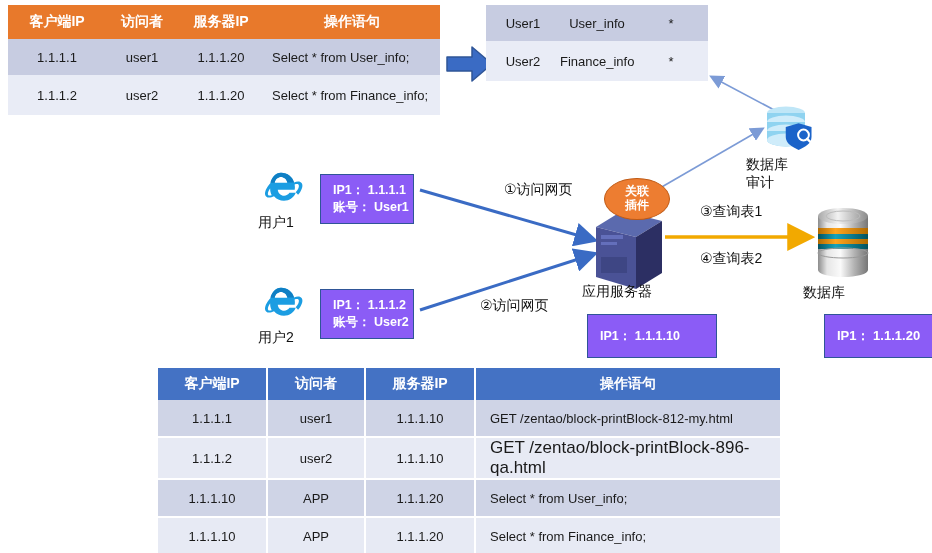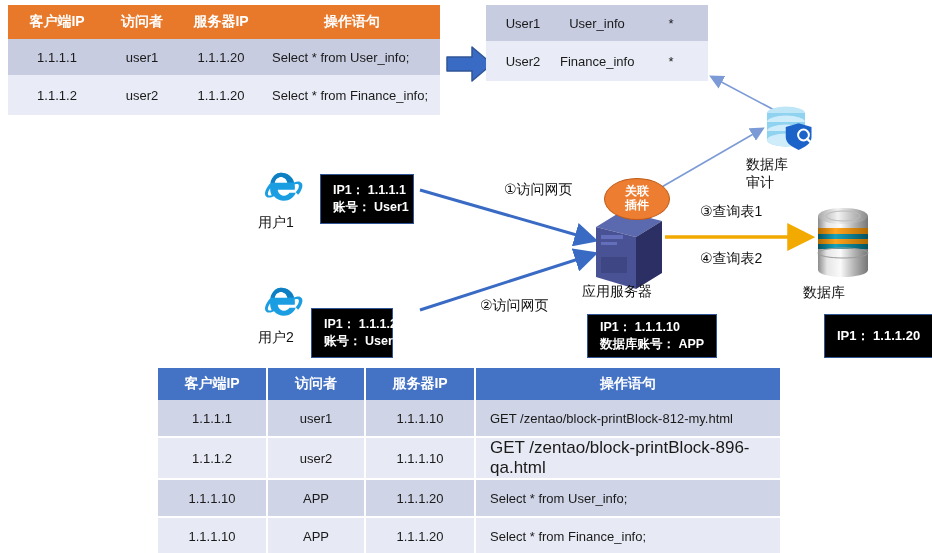--- a/index.html
+++ b/index.html
@@ -31,21 +31,21 @@
   .t-blue th:last-child{border-right:none;}
   .t-blue .r-odd td{background:#CFD4E6;border-right:2px solid #ffffff;}
   .t-blue .r-even td{background:#E7EAF4;border-right:2px solid #ffffff;}
   .t-blue td:last-child{border-right:none;}
   .t-blue .r-odd td,.t-blue .r-even td{border-bottom:2px solid #ffffff;}
   .t-blue .lastrow td{border-bottom:none;}
   .t-blue td.left{text-align:left;padding-left:14px;}
 
   
   .callout{
-    background:#000000;border:1px solid #2F5597;color:#ffffff;
+    background:#8b5cf6;border:1px solid #2F5597;color:#ffffff;
     font-weight:bold;display:flex;flex-direction:column;
     justify-content:center;box-sizing:border-box;
   }
   .callout .ln{white-space:nowrap;padding-left:12px;line-height:1.35;}
 
   
   .lbl{font-size:14px;color:#111;white-space:nowrap;}
   .lbl.center{text-align:left;}
   .lbl.two{line-height:1.25;}
 
@@ -157,21 +157,21 @@
              -4.2 0-7.9-1.8-10.4-4.7-3.3 1.4-6.3 2-8.2 0.1-2-2-1.3-5.8 1.3-9.9 1-1.5 2.2-3.1 3.7-4.6
              l0.1 4.9c-0.5 0.6-1 1.3-1.4 1.9-1.9 2.9-2.4 5.4-1.4 6.4 0.6 0.6 1.9 0.6 3.5 0.1
              -1-2-1.6-4.2-1.6-6.6C12.7 12.6 17.8 7 24 7z
              M24 11.6c-3.3 0-5.9 2.4-6.6 5.8h13.2C29.9 14 27.3 11.6 24 11.6z" fill="#1B9DE2"></path>
     <path d="M24 7c6.6 0 12 4.3 13.6 10.1H30.6C29.9 14 27.3 11.6 24 11.6c-3.3 0-5.9 2.4-6.6 5.8
              h-4.5C14.3 11.8 18.7 7 24 7z" fill="#0F7FC4"></path>
   </svg>
 </div>
 <div class="abs lbl" style="left:258px;top:329px;font-size:14px;">用户2</div>
 
-<div class="abs callout" style="left:311px;top:289px;width:82px;height:50px;font-size:12.5px;margin-top:19px;">
+<div class="abs callout" style="left:320px;top:289px;width:94px;height:50px;font-size:12.5px;">
   <div class="ln">IP1： 1.1.1.2</div>
   <div class="ln">账号： User2</div>
 </div>
 
 <svg class="abs" style="left:0;top:0;width:932px;height:553px;pointer-events:none;">
   <line x1="420" y1="190" x2="594" y2="240" stroke="#3A6BC4" stroke-width="3" marker-end="url(#thickblue)"></line>
   <line x1="420" y1="310" x2="594" y2="254" stroke="#3A6BC4" stroke-width="3" marker-end="url(#thickblue)"></line>
 
   <line x1="665" y1="237" x2="810" y2="237" stroke="#F2A900" stroke-width="3.5" marker-end="url(#orangearrow)"></line>
 </svg>
@@ -199,21 +199,20 @@
 
 <div class="abs oval" style="left:604px;top:178px;width:66px;height:42px;">
   <div>
     <div>关联</div>
     <div>插件</div>
   </div>
 </div>
 
 <div class="abs callout" style="left:587px;top:314px;width:130px;height:44px;font-size:12.5px;">
   <div class="ln">IP1： 1.1.1.10</div>
-  <div class="ln">数据库账号： APP</div>
 </div>
 
 <div class="abs" style="left:762px;top:105px;">
   <svg width="56" height="52" viewBox="0 0 56 52">
     <ellipse cx="24" cy="8" rx="19" ry="6.5" fill="#BFE6F7"></ellipse>
     <path d="M5 8 v9 a19 6.5 0 0 0 38 0 V8" fill="#8FD3F0"></path>
     <ellipse cx="24" cy="17" rx="19" ry="6.5" fill="#CFECFA"></ellipse>
     <path d="M5 17 v9 a19 6.5 0 0 0 38 0 V17" fill="#8FD3F0"></path>
     <ellipse cx="24" cy="26" rx="19" ry="6.5" fill="#CFECFA"></ellipse>
     <path d="M5 26 v9 a19 6.5 0 0 0 38 0 V26" fill="#8FD3F0"></path>

